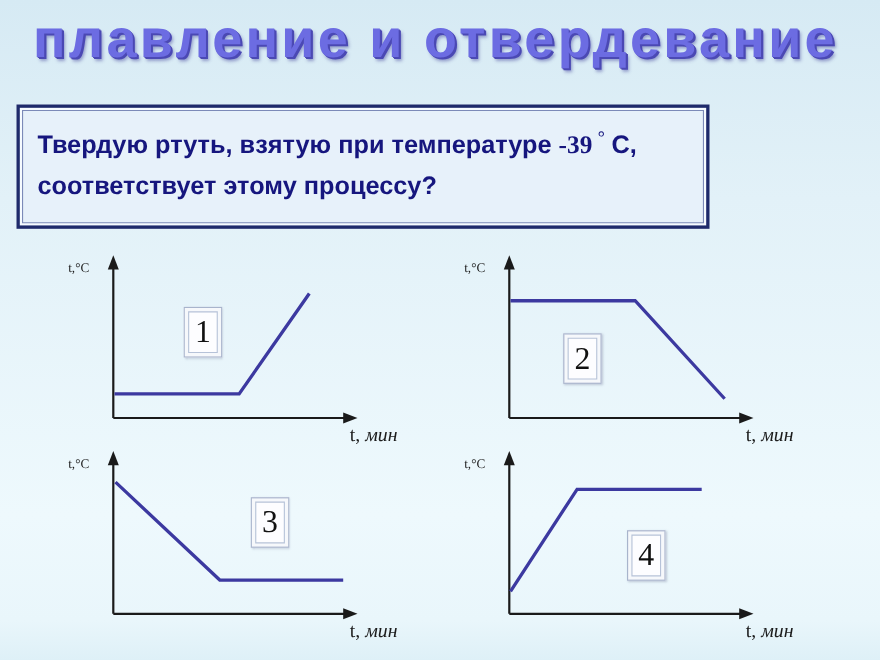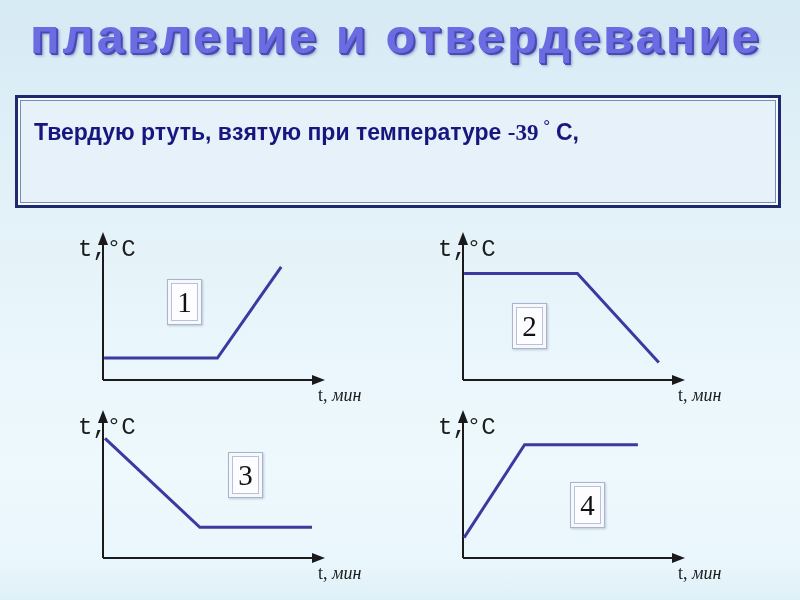--- a/index.html
+++ b/index.html
@@ -12,21 +12,21 @@
   }
   .title{
     position:absolute;left:10px;top:8px;width:780px;
     font-size:49px;font-weight:bold;letter-spacing:3px;
     color:#6c6ce2;
     text-shadow:1px 1px 0 #4b49b4,2px 2px 0 #4b49b4,3px 3px 3px rgba(60,60,150,.45);
     white-space:nowrap;
     margin-left:20px;
   }
   .question-box{
-    position:absolute;left:15px;top:95px;width:766px;height:113px;
+    position:absolute;left:15px;top:95px;width:630px;height:113px;
     box-sizing:border-box;
     background:#e7f1fa;
     border:3px solid #1e2a6b;
     box-shadow:inset 0 0 0 2px #f6fbff, inset 0 0 0 3px #7c8ab8;
     padding:10px 14px 0 16px;
   }
   .question-box .qline{
     margin:0;
     font-size:23px;font-weight:bold;line-height:36px;
     color:#16167e;
@@ -38,23 +38,23 @@
     font-size:0.7em;vertical-align:0.55em;
     margin:0 6px 0 5px;font-weight:bold;
   }
   .graph{position:absolute;width:272px;height:185px;}
   .graph svg{position:absolute;left:0;top:0;}
   #g1{left:58px;top:228px;}
   #g2{left:418px;top:228px;}
   #g3{left:58px;top:406px;}
   #g4{left:418px;top:406px;}
   .ylab{
-    position:absolute;left:20px;top:8px;
-    font-family:Liberation Mono, monospace;
-    font-size:24px;color:#1c1c1c;
+    position:absolute;left:4px;top:8px;
+    font-family:Liberation Serif, serif;
+    font-size:12px;color:#1c1c1c;
   }
   .xlab{
     position:absolute;left:215px;top:157px;
     font-family:"Liberation Serif",serif;
     font-size:18px;color:#1c1c1c;white-space:nowrap;margin-left:45px;
   }
   .xlab .unit{font-style:italic;}
   .numbox{
     position:absolute;
     width:35px;height:46px;
@@ -77,20 +77,21 @@
 </style>
 </head>
 <body>
 
 <div class="slide">
 
   <div class="title">плавление и отвердевание</div>
 
   <div class="question-box">
     <p class="qline"><span>Твердую ртуть, взятую при температуре </span><span class="qnum">-39</span><span class="deg">°</span><span>С,</span></p>
+    <p class="qline"><span>соответствует этому процессу?</span></p>
   </div>
 
   <div class="graph" id="g1">
     <svg width="272" height="185">
       <line class="axis" x1="45" y1="152" x2="45" y2="16"></line>
       <polygon class="arrow" points="45,4 40,17 50,17"></polygon>
       <line class="axis" x1="45" y1="152" x2="256" y2="152"></line>
       <polygon class="arrow" points="267,152 254,147 254,157"></polygon>
       <polyline class="curve" points="46.1,130.1 159.4,130.1 223.2,38.8"></polyline>
     </svg>

